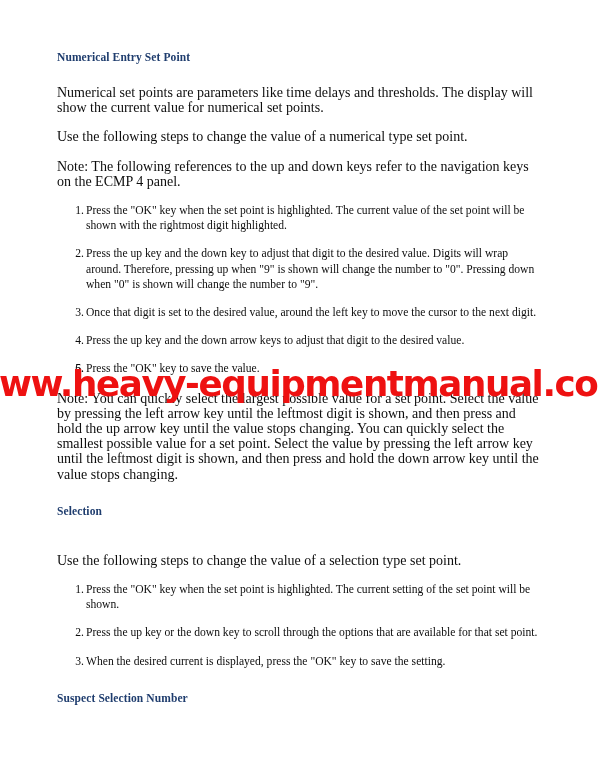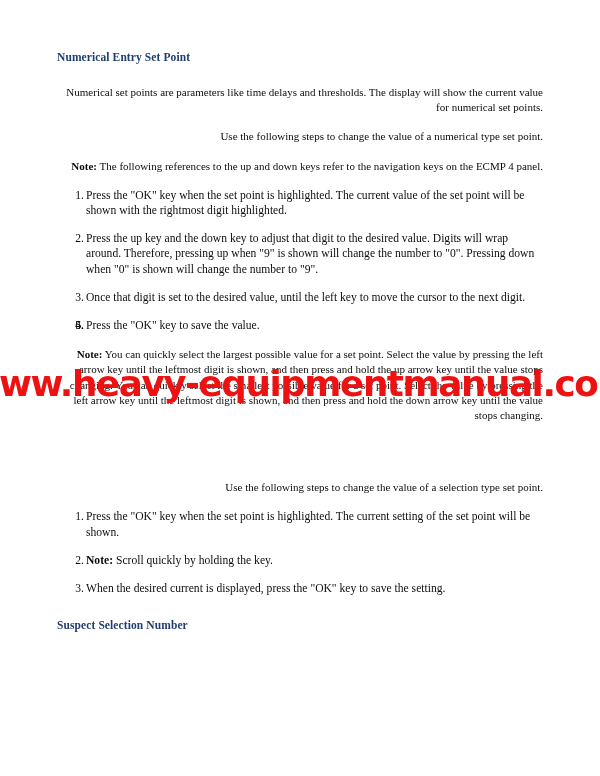--- a/index.html
+++ b/index.html
@@ -37,25 +37,25 @@
     font-size: 11.5px;
     font-weight: bold;
     color: #1f3d6e;
     margin: 0;
     padding: 0;
     line-height: 14px;
     letter-spacing: 0.1px;
   }
 
   p.body-text {
-    font-size: 11px;
+    font-size: 14px;
     line-height: 15.2px;
     margin: 0;
     padding: 0;
-    text-align: right;
+    text-align: left;
     color: #0d0d0d;
   }
 
   .gap-after-heading { height: 21px; }
   .para-gap { height: 14px; }
 
   ol.steps {
     margin: 0;
     padding: 0;
     list-style: none;
@@ -76,21 +76,21 @@
     top: 0;
     width: 16px;
     text-align: right;
     font-size: 11.6px;
     line-height: 15.2px;
   }
   .note-inline {
     display: block;
     margin-top: 13px;
   }
-  b, .bold { font-weight: bold; }
+  b, .bold { font-weight: normal; }
 
   
   .watermark {
     position: absolute;
     left: 34px;
     top: 364px;
     width: 532px;
     height: 40px;
     display: flex;
     align-items: center;
@@ -124,41 +124,42 @@
 
     <p class="body-text">Use the following steps to change the value of a numerical type set point.</p>
     <div class="para-gap"></div>
 
     <p class="body-text"><b class="bold">Note:</b><span> The following references to the up and down keys refer to the navigation keys on the ECMP 4 panel.</span></p>
     <div class="para-gap"></div>
 
     <ol class="steps">
       <li><span class="num">1.</span><span>Press the "OK" key when the set point is highlighted. The current value of the set point will be shown with the rightmost digit highlighted.</span></li>
       <li><span class="num">2.</span><span>Press the up key and the down key to adjust that digit to the desired value. Digits will wrap around. Therefore, pressing up when "9" is shown will change the number to "0". Pressing down when "0" is shown will change the number to "9".</span></li>
-      <li><span class="num">3.</span><span>Once that digit is set to the desired value, until the left key to move the cursor to the next digit.</span></li>
-      <li><span class="num">4.</span></li>
+      <li><span class="num">3.</span><span>Once that digit is set to the desired value, around the left key to move the cursor to the next digit.</span></li>
+      <li><span class="num">4.</span><span>Press the up key and the down arrow keys to adjust that digit to the desired value.</span></li>
       <li><span class="num">5.</span></li>
       <li><span class="num">6.</span><span>Press the "OK" key to save the value.</span></li>
     </ol>
     <div class="para-gap"></div>
 
     <p class="body-text"><b class="bold">Note:</b><span> You can quickly select the largest possible value for a set point. Select the value by pressing the left arrow key until the leftmost digit is shown, and then press and hold the up arrow key until the value stops changing. You can quickly select the smallest possible value for a set point. Select the value by pressing the left arrow key until the leftmost digit is shown, and then press and hold the down arrow key until the value stops changing.</span></p>
     <div class="para-gap"></div>
     <div style="height:8px"></div>
 
+    <h2 class="section-heading">Selection</h2>
     <div class="gap-after-heading"></div>
 
     <div class="para-gap"></div>
 
     <p class="body-text">Use the following steps to change the value of a selection type set point.</p>
     <div class="para-gap"></div>
 
     <ol class="steps">
       <li><span class="num">1.</span><span>Press the "OK" key when the set point is highlighted. The current setting of the set point will be shown.</span></li>
-      <li><span class="num">2.</span><span class="note-inline"><b class="bold">Note:</b><span> Scroll quickly by holding the key.</span></span></li>
+      <li><span class="num">2.</span><span>Press the up key or the down key to scroll through the options that are available for that set point.</span></li>
       <li><span class="num">3.</span><span>When the desired current is displayed, press the "OK" key to save the setting.</span></li>
     </ol>
     <div class="para-gap"></div>
     <div style="height:8px"></div>
 
     <h2 class="section-heading">Suspect Selection Number</h2>
 
   </div>
 
   <div class="watermark">

